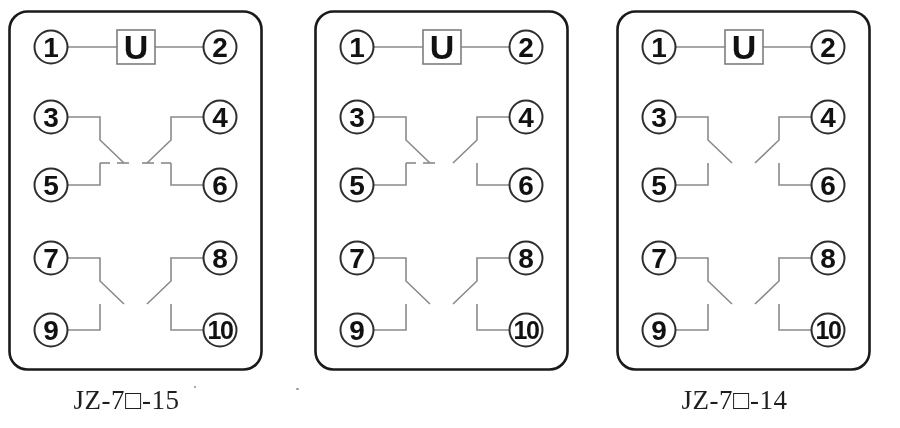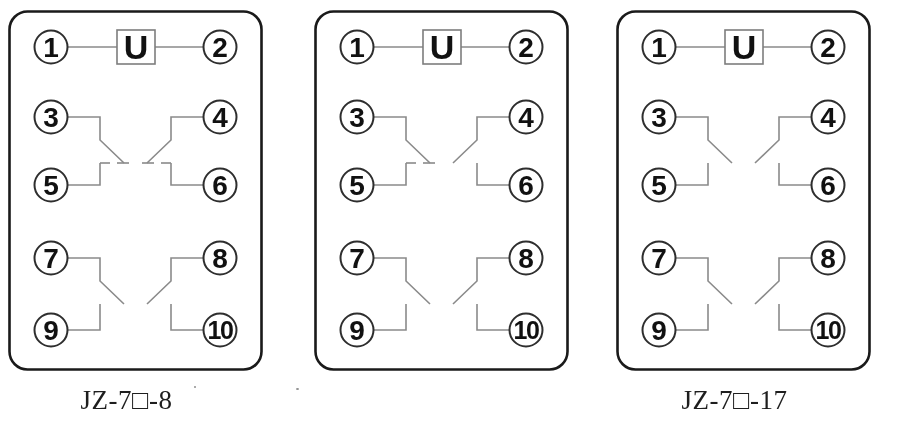--- a/index.html
+++ b/index.html
@@ -133,18 +133,18 @@
         <text x="43" y="258" text-anchor="middle" font-family="&quot;Liberation Sans&quot;,sans-serif" font-size="28" font-weight="bold" fill="#111111" letter-spacing="0">7</text>
         <circle cx="212" cy="248" r="16.5" fill="#ffffff" stroke="#2e2e2e" stroke-width="2"></circle>
         <text x="212" y="258" text-anchor="middle" font-family="&quot;Liberation Sans&quot;,sans-serif" font-size="28" font-weight="bold" fill="#111111" letter-spacing="0">8</text>
         <circle cx="43" cy="320" r="16.5" fill="#ffffff" stroke="#2e2e2e" stroke-width="2"></circle>
         <text x="43" y="330" text-anchor="middle" font-family="&quot;Liberation Sans&quot;,sans-serif" font-size="28" font-weight="bold" fill="#111111" letter-spacing="0">9</text>
         <circle cx="212" cy="320" r="16.5" fill="#ffffff" stroke="#2e2e2e" stroke-width="2"></circle>
         <text x="212" y="329" text-anchor="middle" font-family="&quot;Liberation Sans&quot;,sans-serif" font-size="25" font-weight="bold" fill="#111111" letter-spacing="-1.5">10</text>
       </svg>
   </div>
 
-  <div class="diagram-label" style="left:-1px">JZ-7□-8</div>
-  <div class="diagram-label" style="left:607px">JZ-7□-17</div>
+  <div class="diagram-label" style="left:-1px">JZ-7□-15</div>
+  <div class="diagram-label" style="left:607px">JZ-7□-14</div>
 
   <div class="artifact-dot" style="left:194px;top:386px;width:2px;height:2px"></div>
   <div class="artifact-dot" style="left:296px;top:388px;width:3px;height:2px"></div>
 </div>
 
 </body></html>

